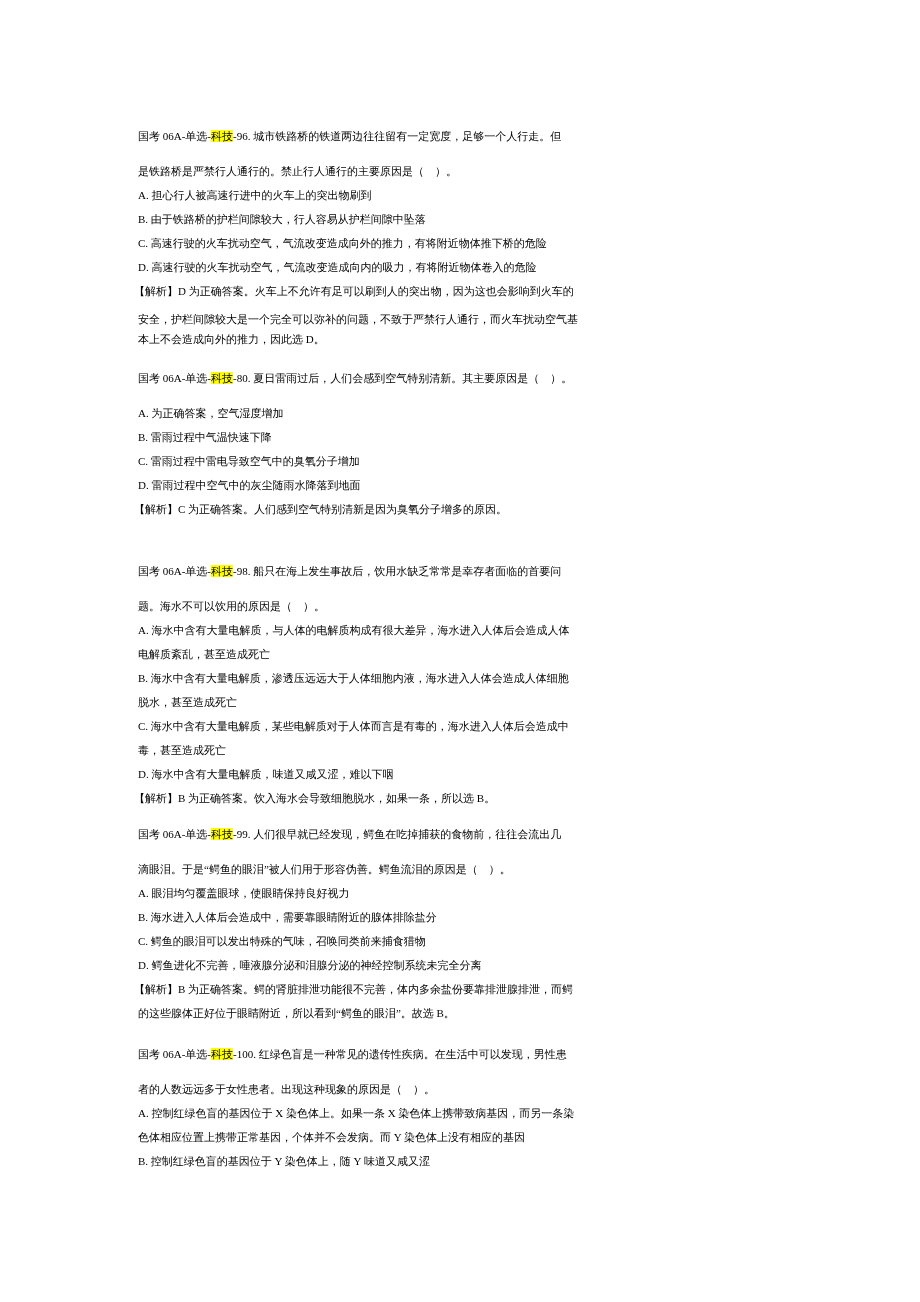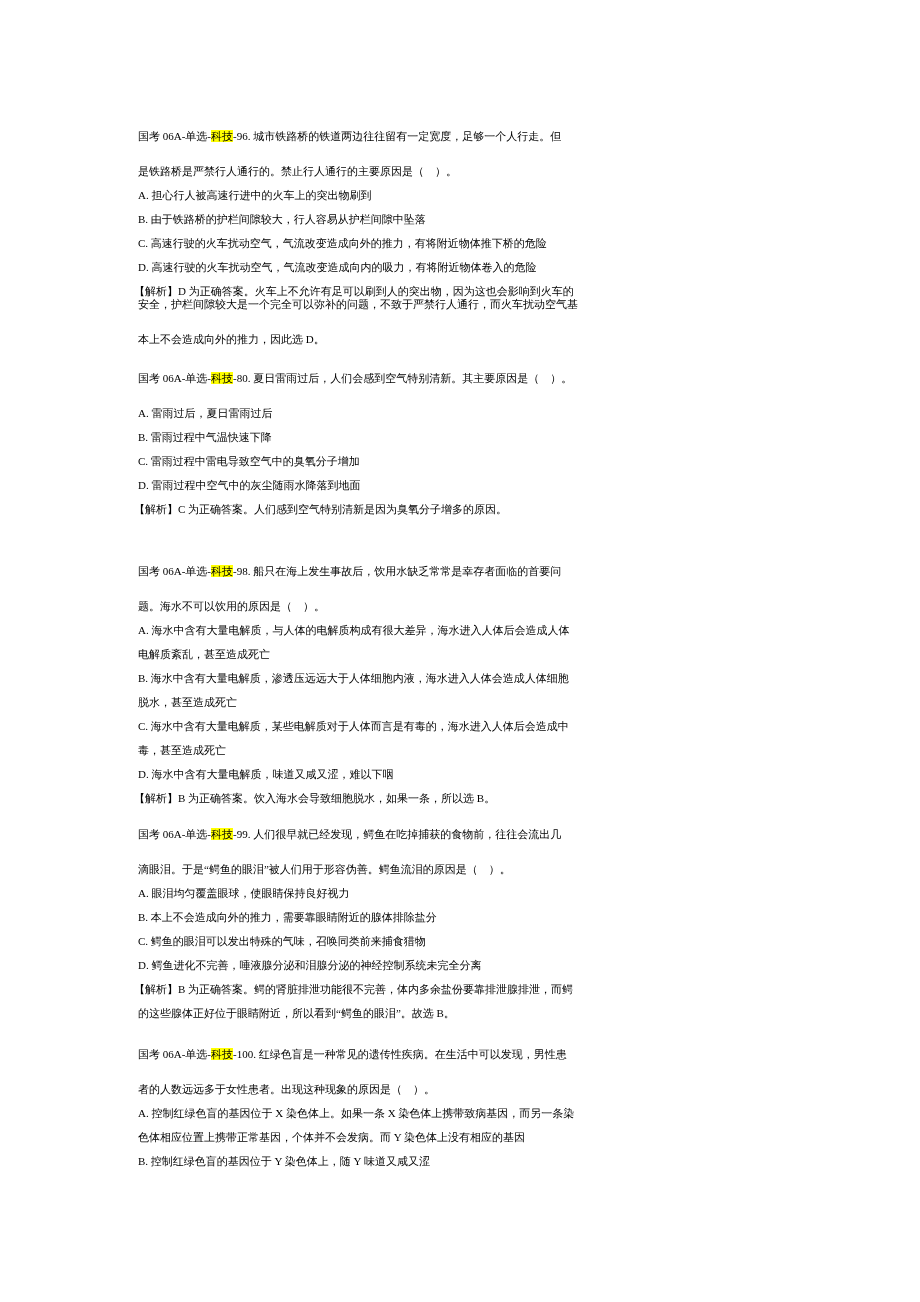--- a/index.html
+++ b/index.html
@@ -14,45 +14,45 @@
 
 <div class="page">
 
   <div class="line" style="top:125px"><span>国考 06A-单选-</span><span class="hl">科技</span><span>-96. 城市铁路桥的铁道两边往往留有一定宽度，足够一个人行走。但</span></div>
   <div class="line" style="top:160px">是铁路桥是严禁行人通行的。禁止行人通行的主要原因是（　）。</div>
   <div class="line" style="top:184px">A. 担心行人被高速行进中的火车上的突出物刷到</div>
   <div class="line" style="top:208px">B. 由于铁路桥的护栏间隙较大，行人容易从护栏间隙中坠落</div>
   <div class="line" style="top:232px">C. 高速行驶的火车扰动空气，气流改变造成向外的推力，有将附近物体推下桥的危险</div>
   <div class="line" style="top:256px">D. 高速行驶的火车扰动空气，气流改变造成向内的吸力，有将附近物体卷入的危险</div>
   <div class="line" style="top:280px;left:-4px">【解析】D 为正确答案。火车上不允许有足可以刷到人的突出物，因为这也会影响到火车的</div>
-  <div class="line" style="top:293px">安全，护栏间隙较大是一个完全可以弥补的问题，不致于严禁行人通行，而火车扰动空气基</div>
+  <div class="line" style="top:308px">安全，护栏间隙较大是一个完全可以弥补的问题，不致于严禁行人通行，而火车扰动空气基</div>
   <div class="line" style="top:328px">本上不会造成向外的推力，因此选 D。</div>
 
   <div class="line" style="top:367px"><span>国考 06A-单选-</span><span class="hl">科技</span><span>-80. 夏日雷雨过后，人们会感到空气特别清新。其主要原因是（　）。</span></div>
-  <div class="line" style="top:402px">A. 雷雨过后，夏日雷雨过后</div>
+  <div class="line" style="top:402px">A. 为正确答案，空气湿度增加</div>
   <div class="line" style="top:426px">B. 雷雨过程中气温快速下降</div>
   <div class="line" style="top:450px">C. 雷雨过程中雷电导致空气中的臭氧分子增加</div>
   <div class="line" style="top:474px">D. 雷雨过程中空气中的灰尘随雨水降落到地面</div>
   <div class="line" style="top:498px;left:-4px">【解析】C 为正确答案。人们感到空气特别清新是因为臭氧分子增多的原因。</div>
 
   <div class="line" style="top:560px"><span>国考 06A-单选-</span><span class="hl">科技</span><span>-98. 船只在海上发生事故后，饮用水缺乏常常是幸存者面临的首要问</span></div>
   <div class="line" style="top:595px">题。海水不可以饮用的原因是（　）。</div>
   <div class="line" style="top:619px">A. 海水中含有大量电解质，与人体的电解质构成有很大差异，海水进入人体后会造成人体</div>
   <div class="line" style="top:643px">电解质紊乱，甚至造成死亡</div>
   <div class="line" style="top:667px">B. 海水中含有大量电解质，渗透压远远大于人体细胞内液，海水进入人体会造成人体细胞</div>
   <div class="line" style="top:691px">脱水，甚至造成死亡</div>
   <div class="line" style="top:715px">C. 海水中含有大量电解质，某些电解质对于人体而言是有毒的，海水进入人体后会造成中</div>
   <div class="line" style="top:739px">毒，甚至造成死亡</div>
   <div class="line" style="top:763px">D. 海水中含有大量电解质，味道又咸又涩，难以下咽</div>
   <div class="line" style="top:787px;left:-4px">【解析】B 为正确答案。饮入海水会导致细胞脱水，如果一条，所以选 B。</div>
 
   <div class="line" style="top:823px"><span>国考 06A-单选-</span><span class="hl">科技</span><span>-99. 人们很早就已经发现，鳄鱼在吃掉捕获的食物前，往往会流出几</span></div>
   <div class="line" style="top:858px">滴眼泪。于是“鳄鱼的眼泪”被人们用于形容伪善。鳄鱼流泪的原因是（　）。</div>
   <div class="line" style="top:882px">A. 眼泪均匀覆盖眼球，使眼睛保持良好视力</div>
-  <div class="line" style="top:906px">B. 本上不会造成向外的推力，需要靠眼睛附近的腺体排除盐分</div>
+  <div class="line" style="top:906px">B. 海水进入人体后会造成中，需要靠眼睛附近的腺体排除盐分</div>
   <div class="line" style="top:930px">C. 鳄鱼的眼泪可以发出特殊的气味，召唤同类前来捕食猎物</div>
   <div class="line" style="top:954px">D. 鳄鱼进化不完善，唾液腺分泌和泪腺分泌的神经控制系统未完全分离</div>
   <div class="line" style="top:978px;left:-4px">【解析】B 为正确答案。鳄的肾脏排泄功能很不完善，体内多余盐份要靠排泄腺排泄，而鳄</div>
   <div class="line" style="top:1002px">的这些腺体正好位于眼睛附近，所以看到“鳄鱼的眼泪”。故选 B。</div>
 
   <div class="line" style="top:1043px"><span>国考 06A-单选-</span><span class="hl">科技</span><span>-100. 红绿色盲是一种常见的遗传性疾病。在生活中可以发现，男性患</span></div>
   <div class="line" style="top:1078px">者的人数远远多于女性患者。出现这种现象的原因是（　）。</div>
   <div class="line" style="top:1102px">A. 控制红绿色盲的基因位于 X 染色体上。如果一条 X 染色体上携带致病基因，而另一条染</div>
   <div class="line" style="top:1126px">色体相应位置上携带正常基因，个体并不会发病。而 Y 染色体上没有相应的基因</div>
   <div class="line" style="top:1150px">B. 控制红绿色盲的基因位于 Y 染色体上，随 Y 味道又咸又涩</div>

